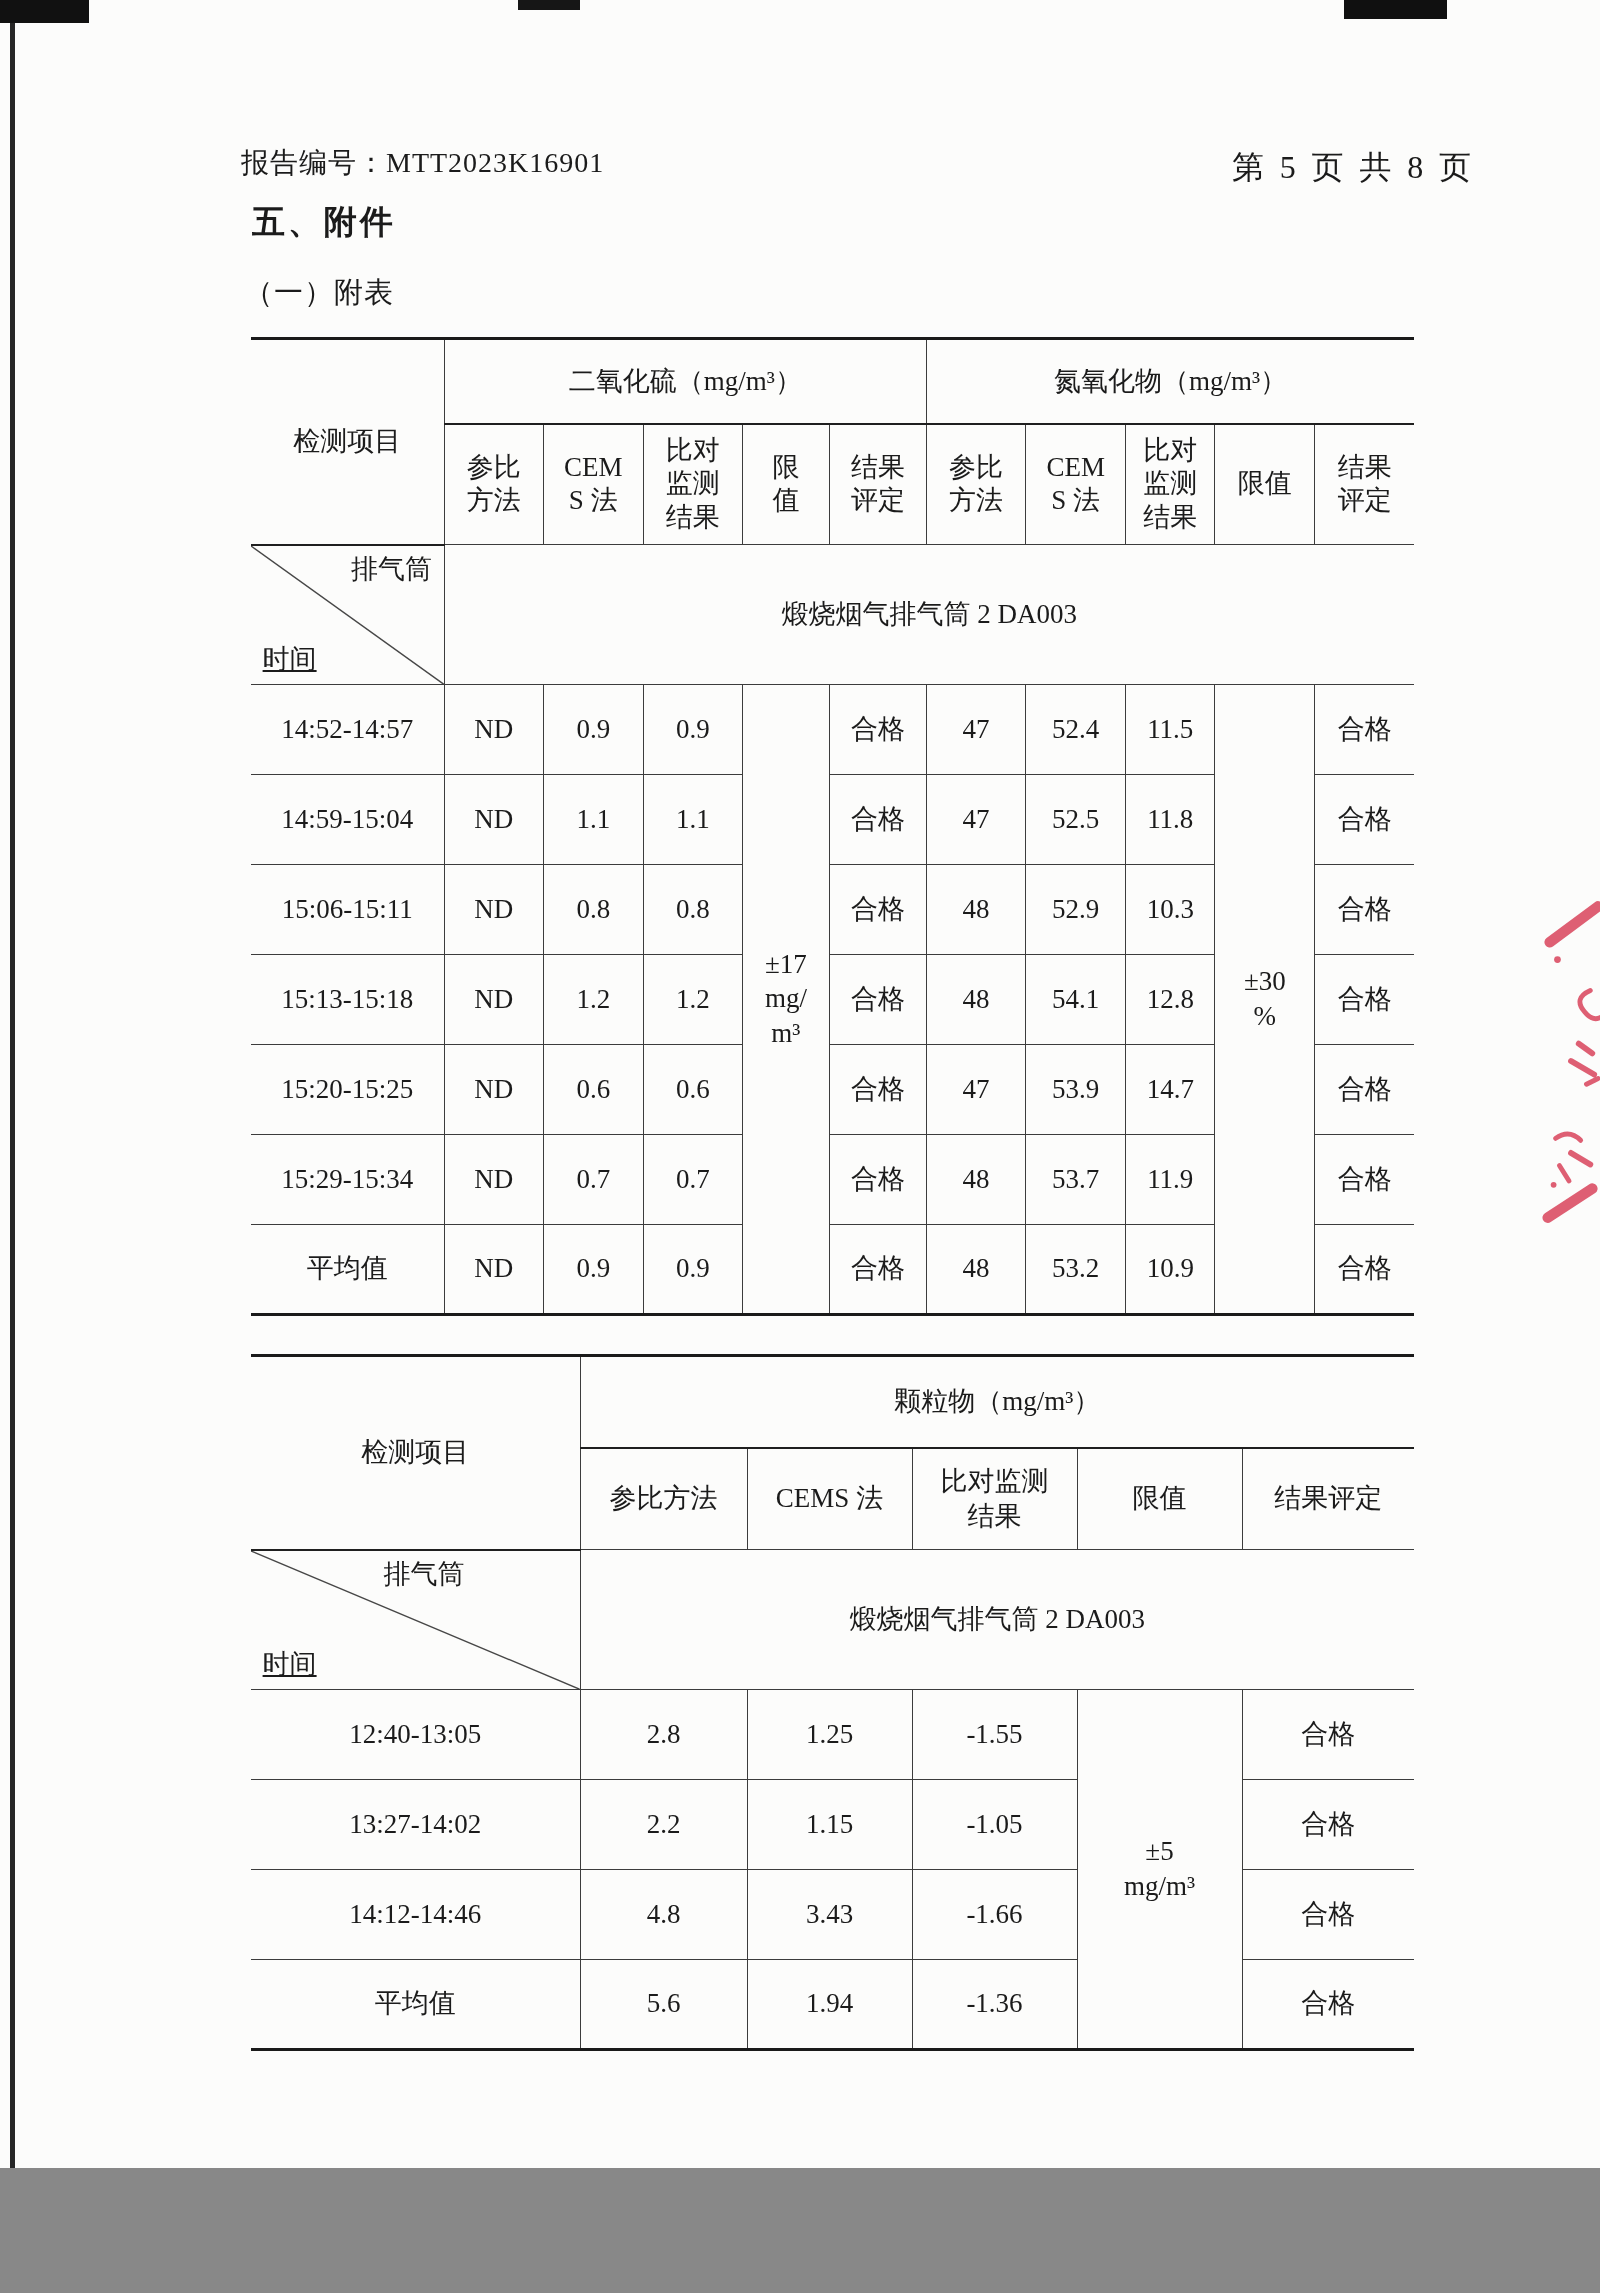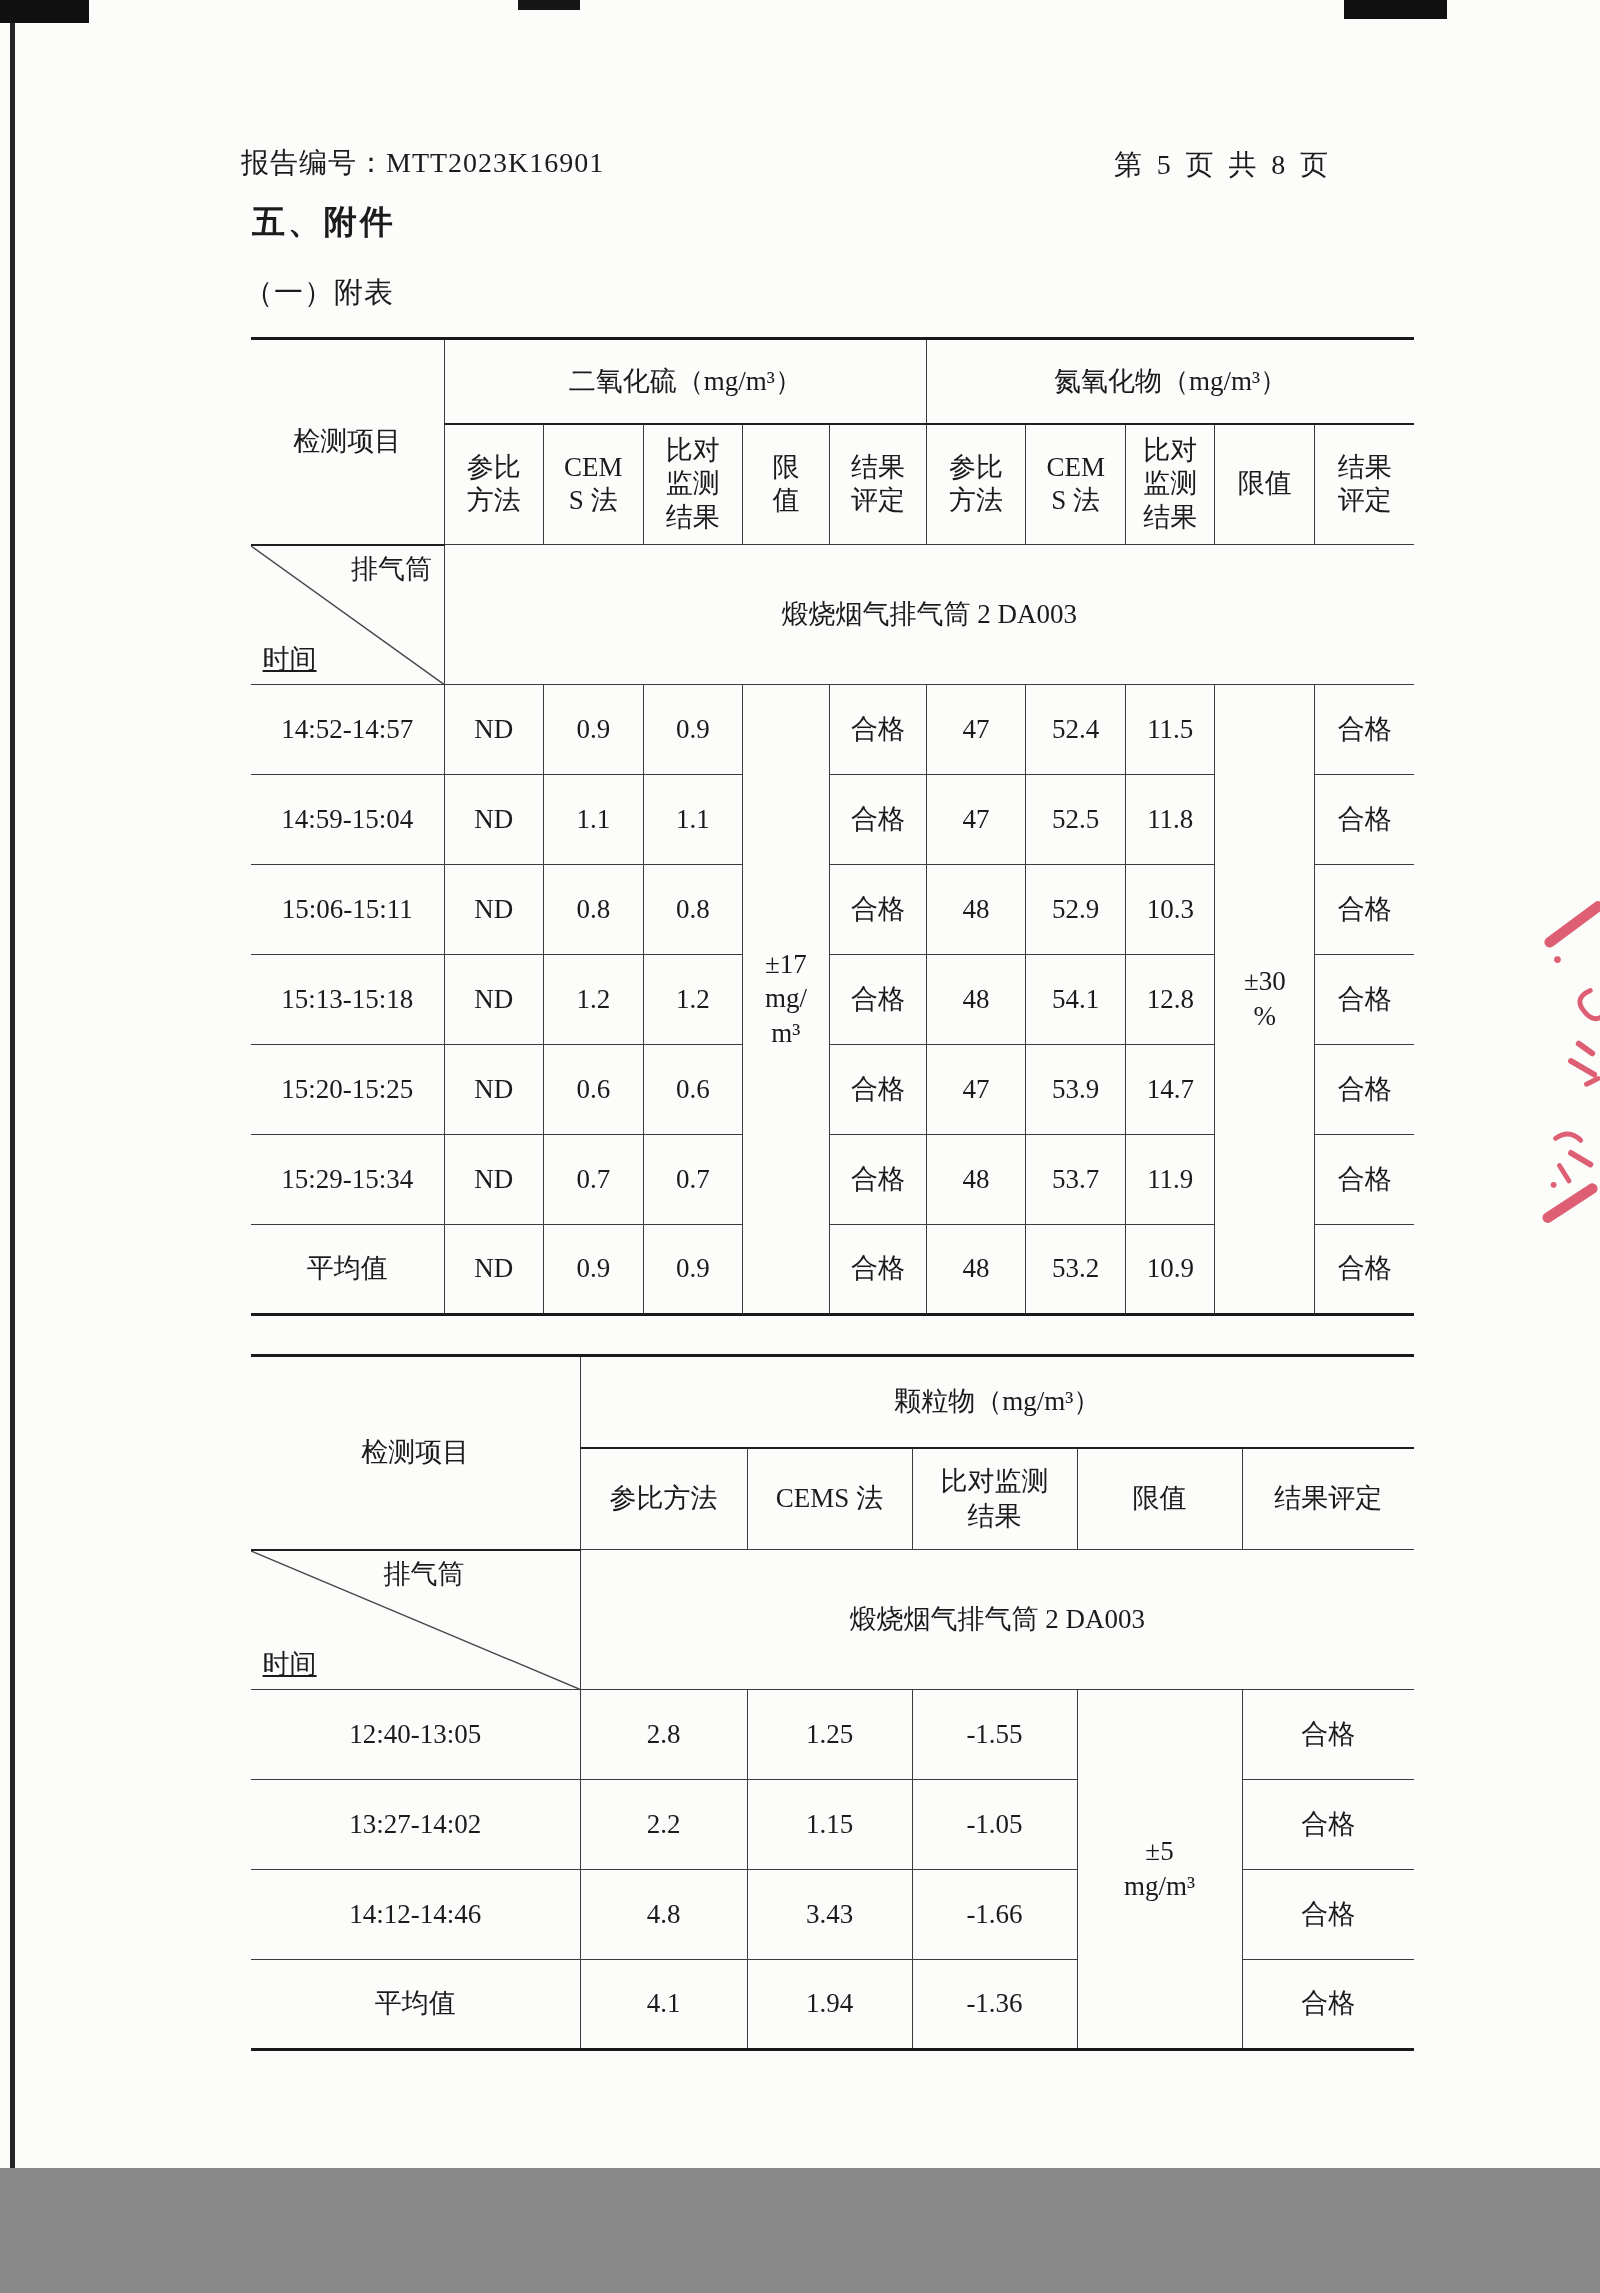--- a/index.html
+++ b/index.html
@@ -15,21 +15,21 @@
     color: #1b1b1b;
   }
   
   .edge-left   { position:absolute; left:9.7px; top:0; width:4.9px; height:2278px; background:#262626; }
   .edge-bottom { position:absolute; left:11.6px; top:2270px; width:1577px; height:5.8px; background:#1f1f1f; }
   .smudge-tl   { position:absolute; left:0; top:0; width:89px; height:23px; background:#111; }
   .smudge-tm   { position:absolute; left:518px; top:0; width:62px; height:9.7px; background:#161616; }
   .smudge-tr   { position:absolute; left:1344px; top:0; width:103px; height:19.4px; background:#101010; }
 
   .hdr-report { position:absolute; left:241px; top:144px; font-size:28px; letter-spacing:1px; }
-  .hdr-page   { position:absolute; left:1114px; top:146px; font-size:28px; letter-spacing:3.9px; }
+  .hdr-page   { position:absolute; left:1232px; top:146px; font-size:32px; letter-spacing:3.9px; }
   .sec-title  { position:absolute; left:252px; top:200px; font-size:33px; font-weight:bold; letter-spacing:2.9px; }
   .sub-title  { position:absolute; left:244px; top:273px; font-size:29px; letter-spacing:1px; }
 
   table.rtable {
     position:absolute;
     border-collapse: collapse;
     table-layout: fixed;
     width: 1163px;
     border-top: 3.9px solid #1a1a1a;
     border-bottom: 3.9px solid #1a1a1a;
@@ -269,21 +269,21 @@
     </tr>
     <tr style="height:90px">
       <td>14:12-14:46</td>
       <td>4.8</td>
       <td>3.43</td>
       <td>-1.66</td>
       <td class="rowend">合格</td>
     </tr>
     <tr style="height:90px">
       <td>平均值</td>
-      <td>4.1</td>
+      <td>5.6</td>
       <td>1.94</td>
       <td>-1.36</td>
       <td class="rowend">合格</td>
     </tr>
   </tbody>
     </table>
 
   <svg class="stamp" viewBox="0 0 60 340">
     <path d="M 8 45 L 58 8" stroke-width="11"></path>
     <circle cx="16" cy="63" r="3.5"></circle>

